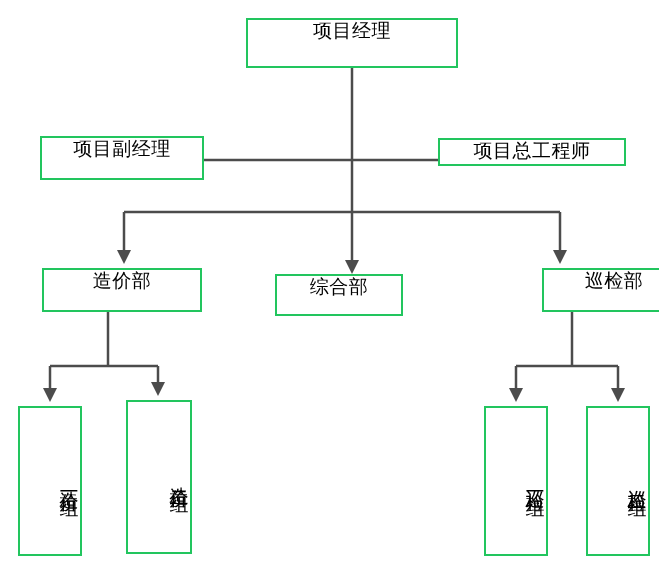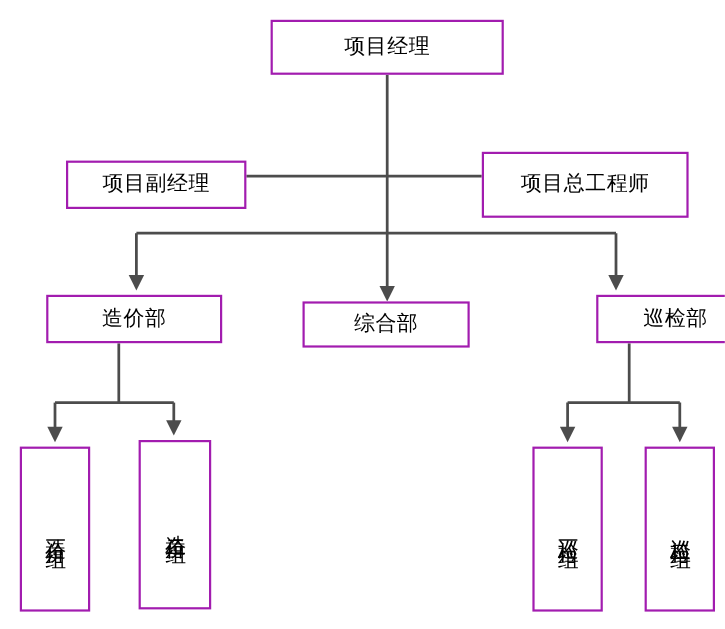--- a/index.html
+++ b/index.html
@@ -13,24 +13,24 @@
   #canvas {
     position: relative;
     width: 659px;
     height: 572px;
     background: #ffffff;
     overflow: hidden;
   }
   .node {
     position: absolute;
     box-sizing: border-box;
-    border: 2px solid #a21caf;
+    border: 2px solid #22c55e;
     background: #ffffff;
     display: flex;
-    align-items: center;
+    align-items: flex-start;
     justify-content: center;
     text-align: center;
     color: #000000;
     font-size: 19px;
     line-height: 1.12;
     letter-spacing: 0.5px;
     z-index: 3;
   }
   .node.vertical {
     writing-mode: vertical-rl;
@@ -88,33 +88,33 @@
     <line x1="516" y1="366" x2="516" y2="392"></line>
     <polygon class="arrowhead" points="516,402 509,388 523,388"></polygon>
     <line x1="618" y1="366" x2="618" y2="392"></line>
     <polygon class="arrowhead" points="618,402 611,388 625,388"></polygon>
   </svg>
 
   <div class="node" style="left:246px; top:18px; width:212px; height:50px;">
     <span>项目经理</span>
   </div>
 
-  <div class="node" style="left:40px; top:146px; width:164px; height:44px;margin-left:20px;">
+  <div class="node" style="left:40px; top:136px; width:164px; height:44px;">
     <span>项目副经理</span>
   </div>
 
-  <div class="node" style="left:438px; top:138px; width:188px; height:60px;">
+  <div class="node" style="left:438px; top:138px; width:188px; height:28px;">
     <span>项目总工程师</span>
   </div>
 
   <div class="node" style="left:42px; top:268px; width:160px; height:44px;">
     <span>造价部</span>
   </div>
 
-  <div class="node" style="left:275px; top:274px; width:152px; height:42px;">
+  <div class="node" style="left:275px; top:274px; width:128px; height:42px;">
     <span>综合部</span>
   </div>
 
   <div class="node" style="left:500px; top:268px; width:144px; height:44px;margin-left:42px;">
     <span>巡检部</span>
   </div>
 
   <div class="node vertical" style="left:18px; top:406px; width:64px; height:150px;">
     <span>造价一组</span>
   </div>

